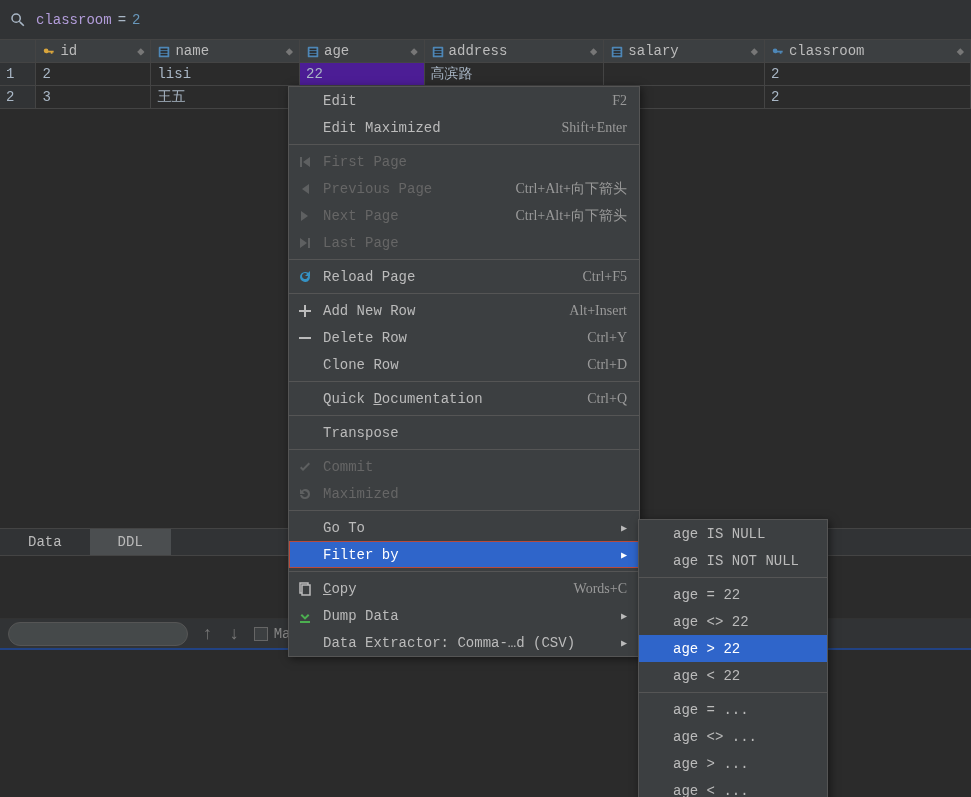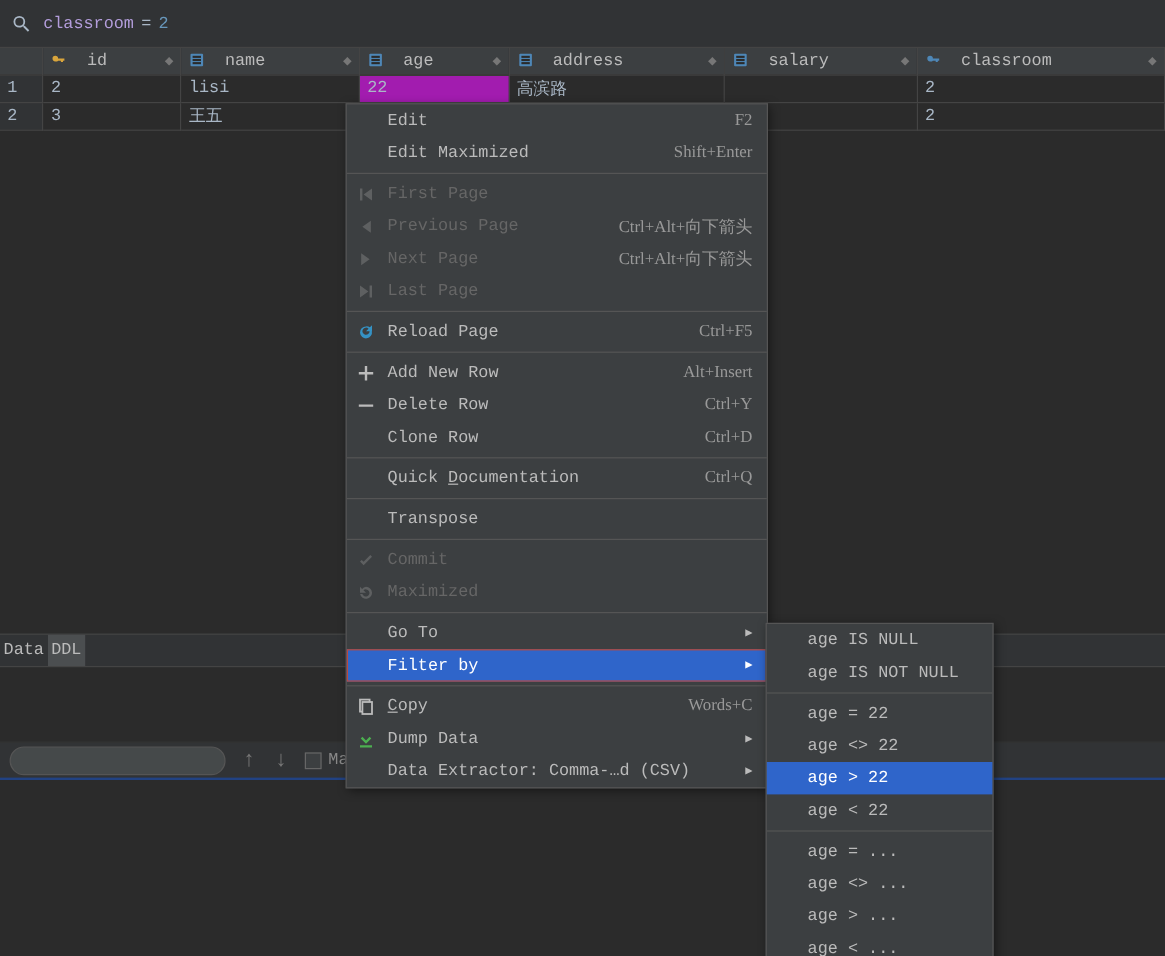--- a/index.html
+++ b/index.html
@@ -52,39 +52,39 @@
     font-family: inherit;
     overflow: hidden;
     white-space: nowrap;
   }
   .grid th {
     background: #3c3f41;
     color: #bbbbbb;
     position: relative;
   }
   .grid th .hdr {
-    display: flex; align-items: flex-start; gap: 16px;
+    display: flex; align-items: flex-end; gap: 4px;
   }
   .grid th .sort {
     margin-left: auto; color: #777; font-size: 12px;
   }
   .col-icon { width: 14px; height: 14px; }
   .key-icon path { fill: #d9a53c; }
   .col-icon rect { fill: #4e87b7; }
   .col-icon .mini { fill: #2b2b2b; }
   .row-num {
     width: 30px;
     background: #3c3f41;
     color: #888;
     text-align: right;
     padding-right: 6px;
   }
   td.row-num { background: #313335; }
   .cell-sel {
-    background: #a21caf;
+    background: #4c1d95;
     color: #fff;
     margin-top: 11px;
   }
   .grid tbody tr { background: #2b2b2b; }
   .grid tbody td { color: #a9b7c6; }
 
   .table-area {
     height: 480px;
     overflow: hidden;
     position: relative;
@@ -97,21 +97,21 @@
     display: flex;
     align-items: center;
     gap: 0;
     background: #313335;
     height: 28px;
     width: 100%;
     border-top: 1px solid #444;
     border-bottom: 1px solid #444;
   }
   .bottom-tabs .tab {
-    padding: 4px 3px;
+    padding: 4px 28px;
     color: #bbbbbb;
     height: 100%;
     display:flex; align-items:center;
   }
   .bottom-tabs .tab.sel {
     background: #4b4e50;
   }
 
   
   .find-bar {

